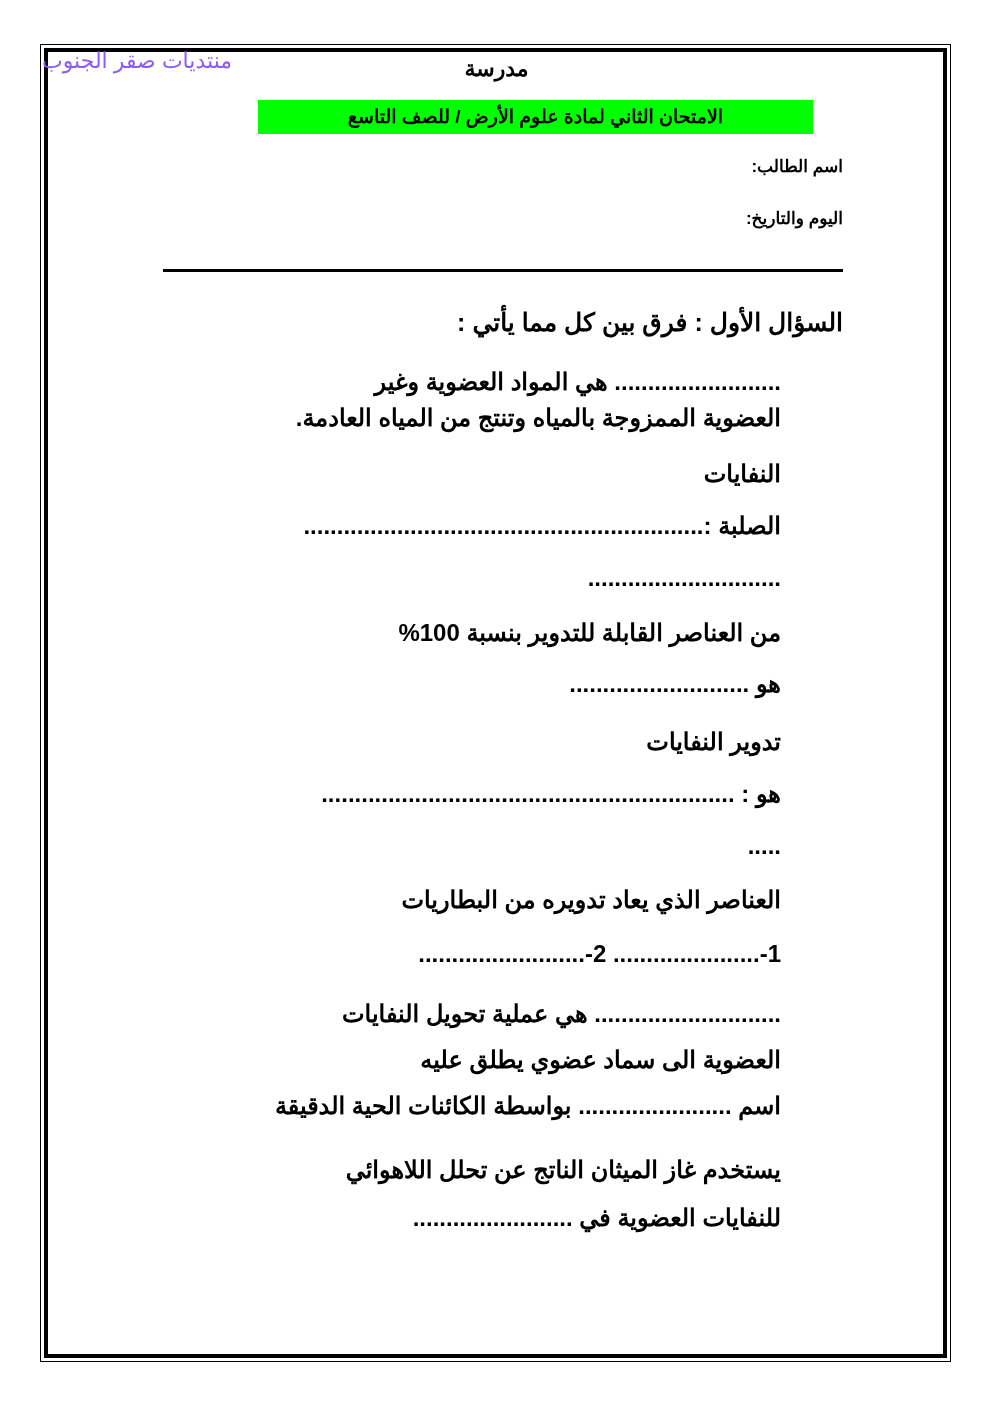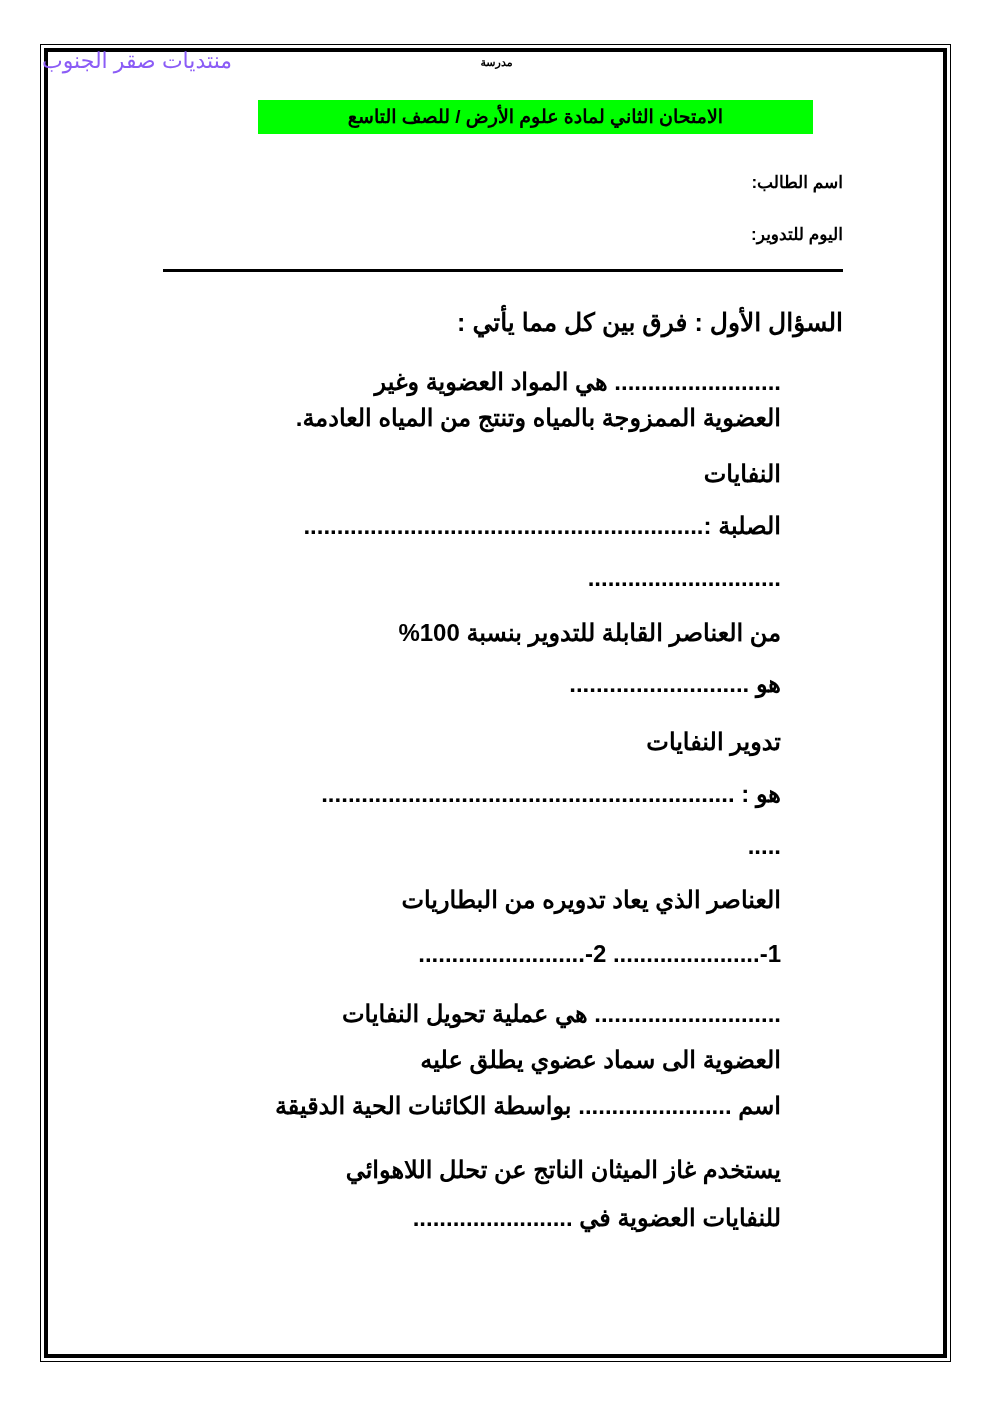--- a/index.html
+++ b/index.html
@@ -6,47 +6,47 @@
     body { width: 993px; height: 1404px; position: relative; overflow: hidden;
            font-family: "DejaVu Sans", "Liberation Sans", sans-serif; color: #000; }
     .frame-outer { position: absolute; left: 40px; top: 44px; width: 911px; height: 1318px;
                    border: 1px solid #000; box-sizing: border-box; }
     .frame-inner { position: absolute; left: 44px; top: 48px; width: 903px; height: 1310px;
                    border: 4px solid #000; box-sizing: border-box; }
     .watermark { position: absolute; left: 42px; top: 48px; color: #8b5cf6;
                  font-family: "Liberation Sans", sans-serif; font-size: 22px; line-height: 26px;
                  direction: rtl; white-space: nowrap; }
     .school { position: absolute; left: 0; width: 993px; top: 56px; text-align: center;
-              font-family: "Liberation Sans", sans-serif; font-weight: bold; font-size: 11px;
+              font-family: "Liberation Sans", sans-serif; font-weight: bold; font-size: 22px;
               direction: rtl; }
     .title-banner { position: absolute; left: 258px; top: 100px; width: 555px; height: 34px;
                     background: #00ff00; direction: rtl; text-align: center;
                     font-family: "Liberation Sans", sans-serif; font-weight: bold; font-size: 19px;
                     line-height: 34px; white-space: nowrap; overflow: hidden; }
     .field { position: absolute; right: 150px; direction: rtl; text-align: right;
-             font-family: "Liberation Sans", sans-serif; font-weight: bold; font-size: 17px; white-space: nowrap; margin-top: 16px; }
+             font-family: "Liberation Sans", sans-serif; font-weight: bold; font-size: 17px; white-space: nowrap; }
     .rule { position: absolute; left: 163px; top: 269px; width: 680px; height: 3px; background: #000; }
     .question { position: absolute; right: 150px; top: 308px; direction: rtl;
                 font-family: "Liberation Sans", sans-serif; font-weight: bold; font-size: 25px; white-space: nowrap; }
     .item { position: absolute; right: 212px; direction: rtl; text-align: right;
             font-family: "Liberation Sans", sans-serif; font-weight: bold; font-size: 24px;
             line-height: 32px; white-space: nowrap; }
   </style>
 </head>
 <body>
 
 <div class="frame-outer"></div>
 <div class="frame-inner"></div>
 
 <div class="watermark">منتديات صقر الجنوب</div>
 <div class="school">مدرسة</div>
 <div class="title-banner">الامتحان الثاني لمادة علوم الأرض / للصف التاسع</div>
 
 <div class="field" style="top:156px;">اسم الطالب:</div>
-<div class="field" style="top:208px;">اليوم للتدوير:</div>
+<div class="field" style="top:208px;">اليوم والتاريخ:</div>
 
 <div class="rule"></div>
 
 <div class="question">السؤال الأول : فرق بين كل مما يأتي :</div>
 
 <div class="item" style="top:366px;">......................... هي المواد العضوية وغير</div>
 <div class="item" style="top:402px;text-align:center;">العضوية الممزوجة بالمياه وتنتج من المياه العادمة.</div>
 
 <div class="item" style="top:458px;">النفايات</div>
 <div class="item" style="top:510px; right:212px;">الصلبة :............................................................</div>

